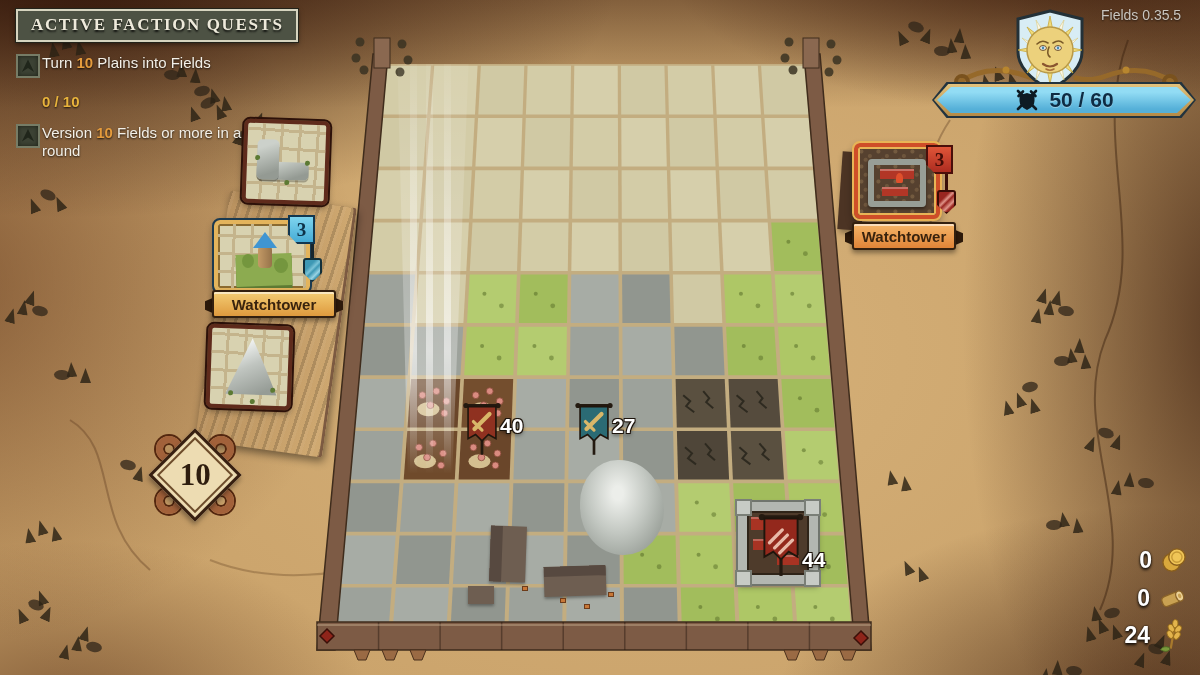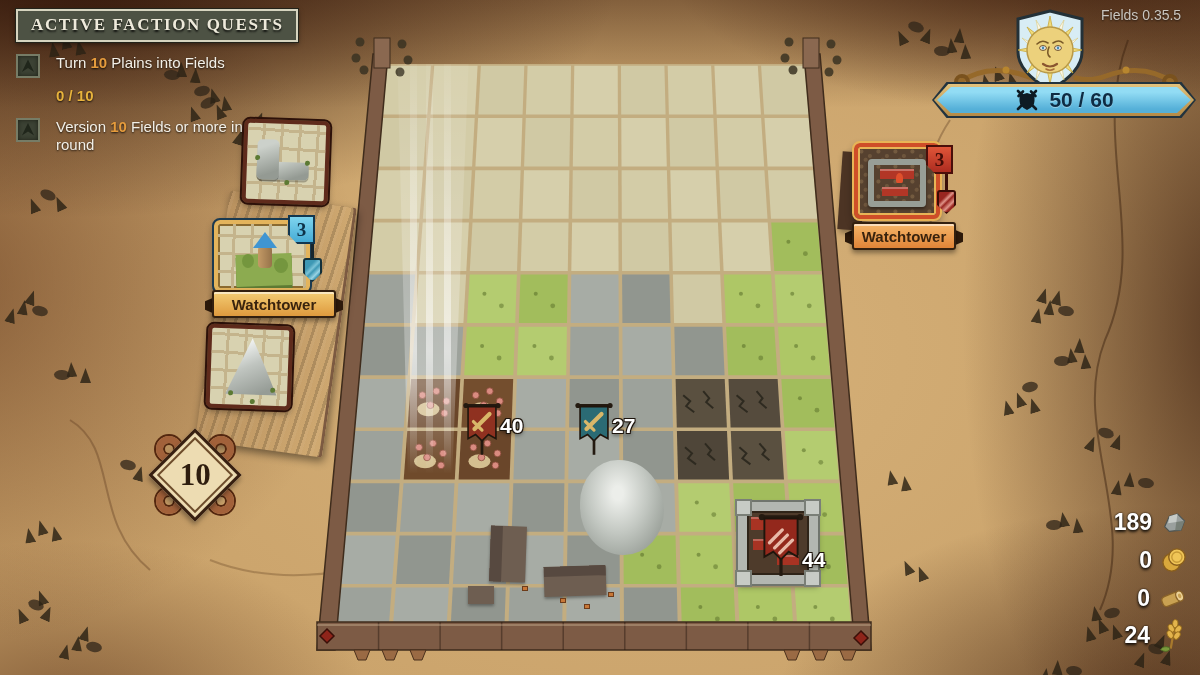--- a/index.html
+++ b/index.html
@@ -49,27 +49,27 @@
 
   .unit { position:absolute; z-index:5; }
   .unit-num { position:absolute; font-weight:bold; font-size:21px; color:#fff;
     text-shadow:-1px -1px 0 #1d140c, 1px -1px 0 #1d140c, -1px 1px 0 #1d140c, 1px 1px 0 #1d140c, 0 2px 4px rgba(0,0,0,.6); }
 
   
   #quests { left:16px; top:9px; z-index:10; color:#f3f0e8; }
   #quest-title { display:inline-block; padding:4px 13px 5px; background:#4d5244; border:2px solid #d6d4bf; outline:1px solid #23231a;
     font-family:"Liberation Serif", serif; font-weight:bold; font-size:17px; letter-spacing:1.6px; color:#eeeadb;
     text-shadow:0 2px 2px rgba(0,0,0,.8); box-shadow:0 2px 5px rgba(0,0,0,.5); }
-  .q-item { display:flex; gap:16px; margin-top:12px; align-items:flex-start; }
+  .q-item { display:flex; gap:2px; margin-top:12px; align-items:flex-start; }
   .q-check { flex:0 0 auto; width:24px; height:24px; background:#3c4234; border:2px solid #767c66; box-shadow:inset 0 0 4px #1c2016; position:relative; }
   .q-check::after { content:""; position:absolute; inset:2px; background:#20261b; clip-path:polygon(50% 10%,88% 88%,50% 62%,12% 88%); }
   .q-body { font-size:15px; line-height:1.25; text-shadow:0 1px 2px rgba(0,0,0,.8); }
   .q-text { width:254px; }
   .q-num { color:#e59b3c; font-weight:bold; }
-  .q-progress { margin-top:14px; color:#e8b33c; font-weight:bold; }
+  .q-progress { margin-top:20px; color:#e8b33c; font-weight:bold; }
   .q-progress:empty { display:none; }
 
   
   #wood-panel { left:212px; top:198px; width:128px; height:252px; z-index:9;
     background:linear-gradient(100deg,#5f4533 20%,#4c3424 90%);
     background-image:repeating-linear-gradient(100deg, rgba(0,0,0,.14) 0 3px, rgba(255,255,255,.04) 3px 6px, transparent 6px 11px);
     transform:rotate(8deg); border-radius:3px; box-shadow:2px 4px 8px rgba(0,0,0,.45), inset -3px 0 0 #7c5a41; }
   .tile-card { position:absolute; z-index:11; border-radius:6px; background:#d8d2b0;
     border:4px solid #5f2b1c; outline:2px solid #2d1109; box-shadow:0 3px 7px rgba(0,0,0,.4); overflow:hidden; }
   .grid-bg { position:absolute; inset:0;
@@ -647,28 +647,20 @@
             <line x1="22" y1="4" x2="4" y2="22"></line>
           <line x1="4.5" y1="9" x2="9" y2="4.5"></line>
             <line x1="17" y1="4.5" x2="21.5" y2="9"></line>
         </g>
         <path d="M13,6 L20.5,8.2 V14 Q20.5,19.5 13,23 Q5.5,19.5 5.5,14 V8.2 Z" fill="#0d1b24"></path>
       </svg>
       <span>50 / 60</span>
     </div>
   </div>
 
-  <div class="res-row" style="top:508px;">
-    <span class="res-num">189</span>
-    <svg width="28" height="28" viewBox="0 0 24 24">
-      <polygon points="4,16 8,7 15,5 21,11 18,19 8,20" fill="#9aa09e" stroke="#4e5452" stroke-width="1"></polygon>
-      <polygon points="8,7 15,5 14,12 7,13" fill="#c6cbc8"></polygon>
-      <polygon points="14,12 21,11 18,19 13,19" fill="#788078"></polygon>
-    </svg>
-  </div>
   <div class="res-row" style="top:546px;">
     <span class="res-num">0</span>
     <svg width="28" height="28" viewBox="0 0 24 24">
       <circle cx="10" cy="14" r="7.5" fill="#d9a83c" stroke="#8a5f1c" stroke-width="1.2"></circle>
       <circle cx="14.5" cy="9.5" r="7" fill="#f0c557" stroke="#8a5f1c" stroke-width="1.2"></circle>
       <circle cx="14.5" cy="9.5" r="4.4" fill="none" stroke="#c79a36" stroke-width="1.2"></circle>
     </svg>
   </div>
   <div class="res-row" style="top:584px;">
     <span class="res-num">0</span>

